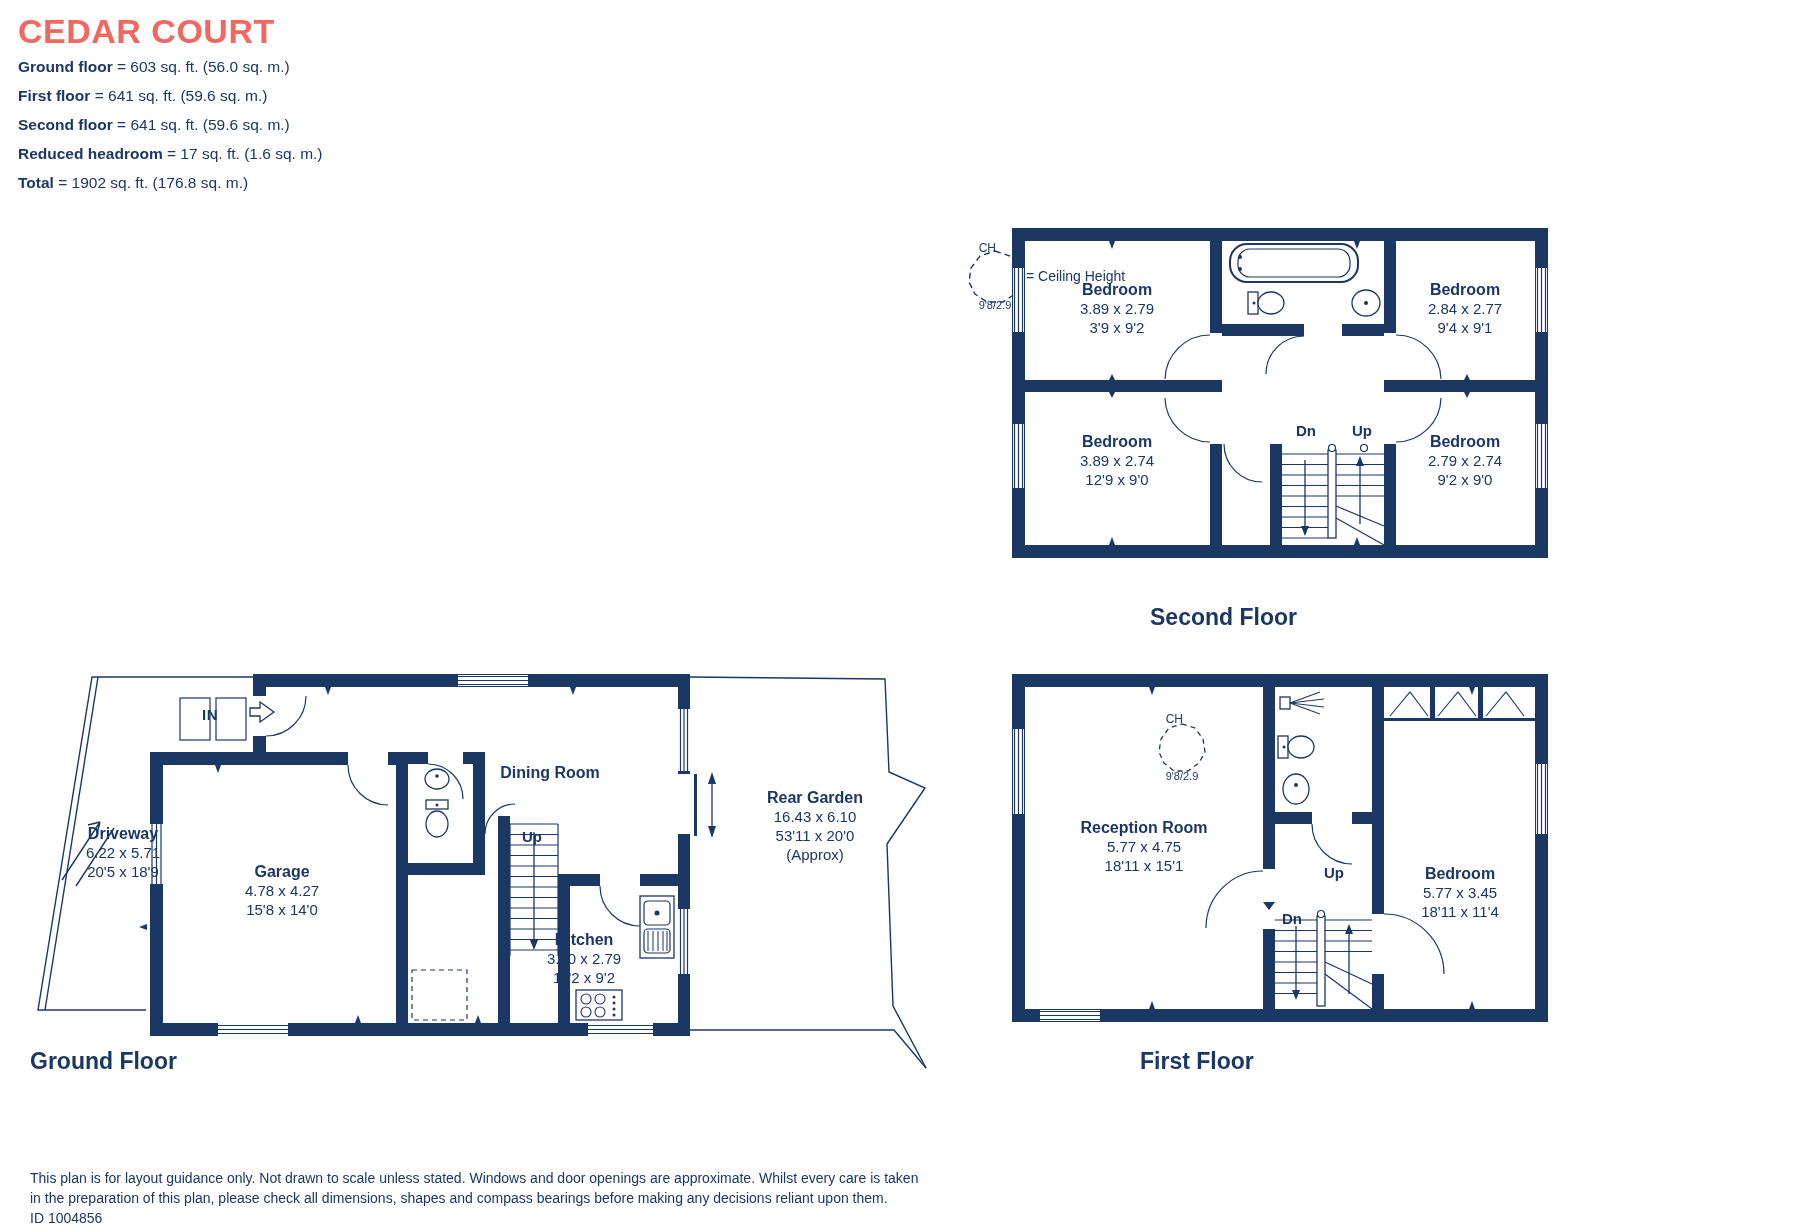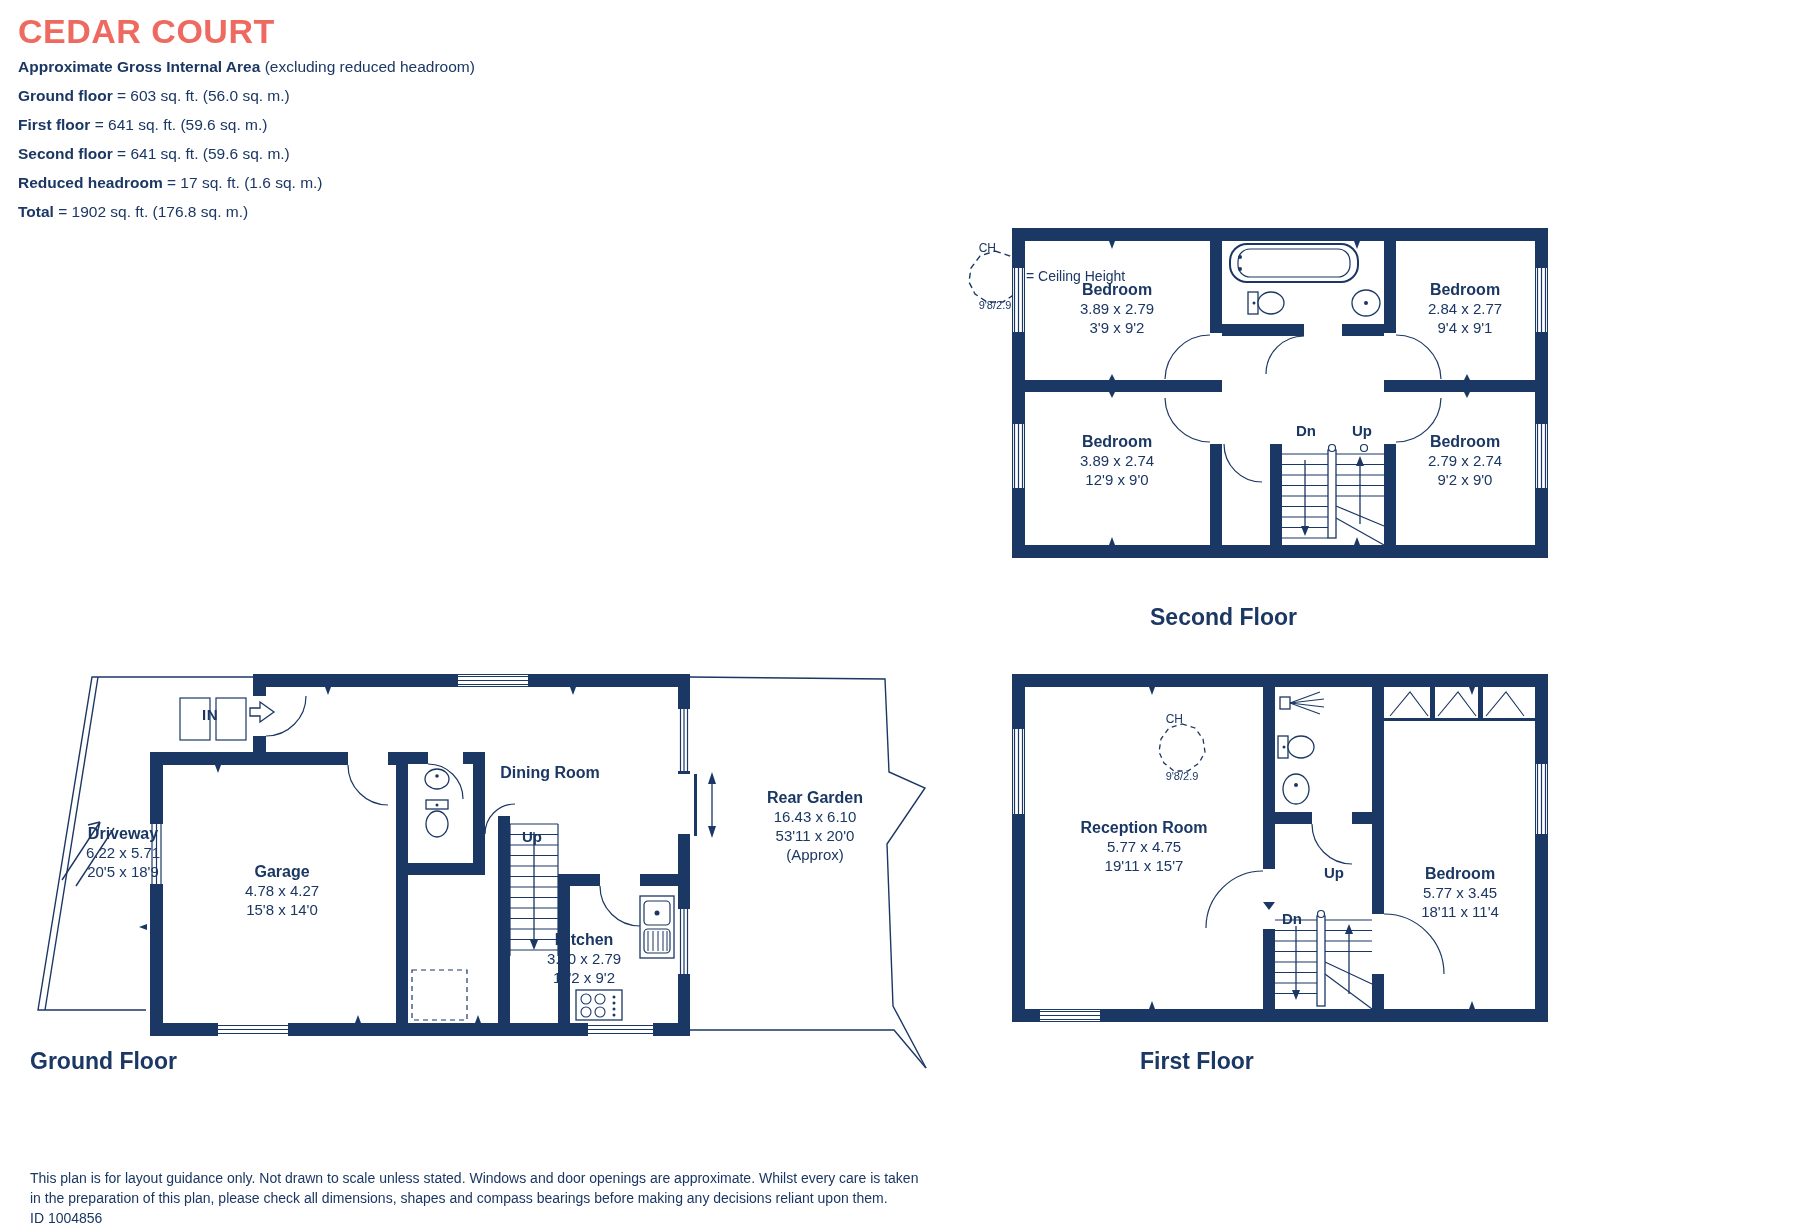--- a/index.html
+++ b/index.html
@@ -25,21 +25,20 @@
   .ln{stroke:#1b3764;fill:none;}
   .fx{stroke:#1b3764;fill:#ffffff;}
 </style>
 </head>
 <body>
 
 <div id="page">
 
   <div class="abs title" style="left:18px;top:12px;">CEDAR COURT</div>
   <div class="abs area-block" style="left:18px;top:52px;">
-    <div><b>Approximate Gross Internal Area</b><span> (excluding reduced headroom)</span></div>
     <div><b>Ground floor</b> <span>= 603 sq. ft. (56.0 sq. m.)</span></div>
     <div><b>First floor</b> <span>= 641 sq. ft. (59.6 sq. m.)</span></div>
     <div><b>Second floor</b> <span>= 641 sq. ft. (59.6 sq. m.)</span></div>
     <div><b>Reduced headroom</b> <span>= 17 sq. ft. (1.6 sq. m.)</span></div>
     <div><b>Total</b> <span>=  1902 sq. ft. (176.8 sq. m.)</span></div>
   </div>
 
   <div class="abs" style="left:1650px;top:2px;width:150px;height:140px;">
     <svg width="150" height="140" viewBox="0 0 150 140">
       <polygon points="75,17 107,24 128,47 130,77 118,104 95,122 68,126 42,116 25,94 22,62 40,33" fill="none" stroke="#1b3764" stroke-width="2.6" stroke-linejoin="round"></polygon>
@@ -313,21 +312,21 @@
   <svg style="left:1156px;top:722px;" width="52" height="52" viewBox="0 0 52 52">
     <polygon points="26,2 39,6 47,17 49,30 43,41 32,49 18,49 8,41 3,30 5,17 13,6" fill="none" stroke="#1b3764" stroke-width="1.3" stroke-dasharray="5,4"></polygon>
   </svg>
   <div class="abs ch-text" style="left:1182px;top:748px;">
     <div>CH</div>
     <div class="chv">9'8/2.9</div>
   </div>
   <div class="abs room-label" style="left:1144px;top:846px;">
     <div class="rname">Reception Room</div>
     <div>5.77 x 4.75</div>
-    <div>19'11 x 15'7</div>
+    <div>18'11 x 15'1</div>
   </div>
   <div class="abs room-label" style="left:1460px;top:892px;">
     <div class="rname">Bedroom</div>
     <div>5.77 x 3.45</div>
     <div>18'11 x 11'4</div>
   </div>
   <div class="abs updn" style="left:1334px;top:872px;">Up</div>
   <div class="abs updn" style="left:1292px;top:918px;">Dn</div>
   <div class="abs floor-label" style="left:1140px;top:1048px;">First Floor</div>
 

